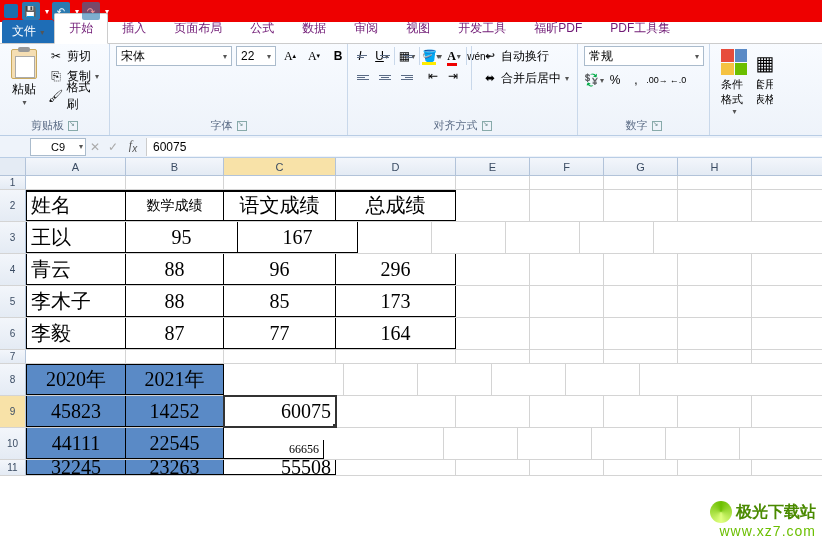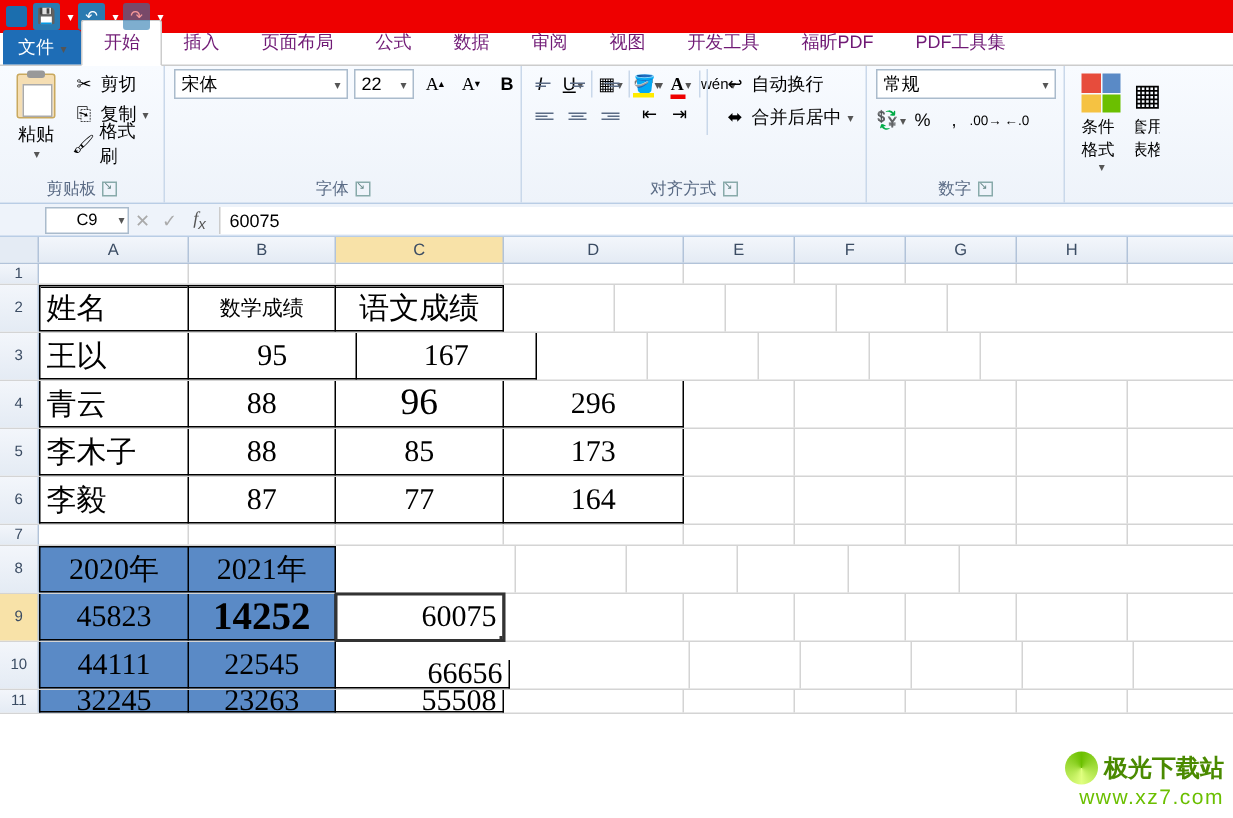--- a/index.html
+++ b/index.html
@@ -319,40 +319,41 @@
         <div class="cell" style="width: 74px;"></div>
         <div class="cell" style="width: 74px;"></div>
         <div class="cell" style="width: 74px;"></div>
         <div class="cell" style="width: 74px;"></div>
       </div>
       <div class="row" style="height: 32px;">
         <div class="rh">2</div>
         <div class="cell tbl-top-outer" style="width: 100px; font-size: 20px; font-family: SimSun; border-width: 1px; border-style: solid; border-color: rgb(0, 0, 0);">姓名</div>
         <div class="cell tbl-top-outer" style="width: 98px; font-size: 14px; font-family: SimSun; justify-content: center; border-right: 1px solid rgb(0, 0, 0); border-bottom: 1px solid rgb(0, 0, 0); border-top: 1px solid rgb(0, 0, 0);">数学成绩</div>
         <div class="cell tbl-top-outer" style="width: 112px; font-size: 20px; font-family: SimSun; justify-content: center; border-right: 1px solid rgb(0, 0, 0); border-bottom: 1px solid rgb(0, 0, 0); border-top: 1px solid rgb(0, 0, 0);">语文成绩</div>
+        <div class="cell tbl-top-outer" style="width: 120px; font-size: 20px; font-family: SimSun; justify-content: center; border-right: 1px solid rgb(0, 0, 0); border-bottom: 1px solid rgb(0, 0, 0); border-top: 1px solid rgb(0, 0, 0);">总成绩</div>
         <div class="cell" style="width: 74px;"></div>
         <div class="cell" style="width: 74px;"></div>
         <div class="cell" style="width: 74px;"></div>
         <div class="cell" style="width: 74px;"></div>
       </div>
       <div class="row" style="height: 32px;">
         <div class="rh">3</div>
         <div class="cell" style="width: 100px; font-size: 20px; font-family: SimSun; border-right: 1px solid rgb(0, 0, 0); border-bottom: 1px solid rgb(0, 0, 0); border-left: 1px solid rgb(0, 0, 0);">王以</div>
         <div class="cell" style="width: 112px; font-size: 20px; font-family: SimSun; justify-content: center; border-right: 1px solid rgb(0, 0, 0); border-bottom: 1px solid rgb(0, 0, 0);">95</div>
         <div class="cell" style="width: 120px; font-size: 20px; font-family: SimSun; justify-content: center; border-right: 1px solid rgb(0, 0, 0); border-bottom: 1px solid rgb(0, 0, 0);">167</div>
         <div class="cell" style="width: 74px;"></div>
         <div class="cell" style="width: 74px;"></div>
         <div class="cell" style="width: 74px;"></div>
         <div class="cell" style="width: 74px;"></div>
       </div>
       <div class="row" style="height: 32px;">
         <div class="rh">4</div>
         <div class="cell" style="width: 100px; font-size: 20px; font-family: SimSun; border-right: 1px solid rgb(0, 0, 0); border-bottom: 1px solid rgb(0, 0, 0); border-left: 1px solid rgb(0, 0, 0);">青云</div>
         <div class="cell" style="width: 98px; font-size: 20px; font-family: SimSun; justify-content: center; border-right: 1px solid rgb(0, 0, 0); border-bottom: 1px solid rgb(0, 0, 0);">88</div>
-        <div class="cell" style="width: 112px; font-size: 25px; font-family: SimSun; justify-content: center; border-right: 1px solid rgb(0, 0, 0); border-bottom: 1px solid rgb(0, 0, 0);">96</div>
+        <div class="cell" style="width: 112px; font-size: 20px; font-family: SimSun; justify-content: center; border-right: 1px solid rgb(0, 0, 0); border-bottom: 1px solid rgb(0, 0, 0);">96</div>
         <div class="cell" style="width: 120px; font-size: 20px; font-family: SimSun; justify-content: center; border-right: 1px solid rgb(0, 0, 0); border-bottom: 1px solid rgb(0, 0, 0);">296</div>
         <div class="cell" style="width: 74px;"></div>
         <div class="cell" style="width: 74px;"></div>
         <div class="cell" style="width: 74px;"></div>
         <div class="cell" style="width: 74px;"></div>
       </div>
       <div class="row" style="height: 32px;">
         <div class="rh">5</div>
         <div class="cell" style="width: 100px; font-size: 20px; font-family: SimSun; border-right: 1px solid rgb(0, 0, 0); border-bottom: 1px solid rgb(0, 0, 0); border-left: 1px solid rgb(0, 0, 0);">李木子</div>
         <div class="cell" style="width: 98px; font-size: 20px; font-family: SimSun; justify-content: center; border-right: 1px solid rgb(0, 0, 0); border-bottom: 1px solid rgb(0, 0, 0);">88</div>
@@ -391,33 +392,33 @@
         <div class="cell blue-fill" style="width: 98px; font-size: 20px; font-family: SimSun; justify-content: center; border-right: 1px solid rgb(0, 0, 0); border-bottom: 1px solid rgb(0, 0, 0); border-top: 1px solid rgb(0, 0, 0);">2021年</div>
         <div class="cell" style="width: 120px;"></div>
         <div class="cell" style="width: 74px;"></div>
         <div class="cell" style="width: 74px;"></div>
         <div class="cell" style="width: 74px;"></div>
         <div class="cell" style="width: 74px;"></div>
       </div>
       <div class="row" style="height: 32px;">
         <div class="rh active">9</div>
         <div class="cell blue-fill" style="width: 100px; font-size: 20px; font-family: SimSun; justify-content: center; border-right: 1px solid rgb(0, 0, 0); border-bottom: 1px solid rgb(0, 0, 0); border-left: 1px solid rgb(0, 0, 0);">45823</div>
-        <div class="cell blue-fill" style="width: 98px; font-size: 26px; font-family: SimSun; justify-content: center; border-right: 1px solid rgb(0, 0, 0); border-bottom: 1px solid rgb(0, 0, 0); font-weight: bold;">14252</div>
+        <div class="cell blue-fill" style="width: 98px; font-size: 20px; font-family: SimSun; justify-content: center; border-right: 1px solid rgb(0, 0, 0); border-bottom: 1px solid rgb(0, 0, 0);">14252</div>
         <div class="cell sel-cell" style="width: 112px; font-size: 20px; font-family: SimSun; justify-content: flex-end; border-right: 1px solid rgb(0, 0, 0); border-bottom: 1px solid rgb(0, 0, 0); background: rgb(255, 255, 255); position: relative;">60075<div class="sel-handle"></div></div>
         <div class="cell" style="width: 120px;"></div>
         <div class="cell" style="width: 74px;"></div>
         <div class="cell" style="width: 74px;"></div>
         <div class="cell" style="width: 74px;"></div>
         <div class="cell" style="width: 74px;"></div>
       </div>
       <div class="row" style="height: 32px;">
         <div class="rh">10</div>
         <div class="cell blue-fill" style="width: 100px; font-size: 20px; font-family: SimSun; justify-content: center; border-right: 1px solid rgb(0, 0, 0); border-bottom: 1px solid rgb(0, 0, 0); border-left: 1px solid rgb(0, 0, 0);">44111</div>
         <div class="cell blue-fill" style="width: 98px; font-size: 20px; font-family: SimSun; justify-content: center; border-right: 1px solid rgb(0, 0, 0); border-bottom: 1px solid rgb(0, 0, 0);">22545</div>
-        <div class="cell" style="width: 116px; font-size: 20px; font-family: SimSun; justify-content: flex-end; border-right: 1px solid rgb(0, 0, 0); border-bottom: 1px solid rgb(0, 0, 0); margin-top: 12px;">66656</div>
+        <div class="cell" style="width: 100px; font-size: 12px; font-family: SimSun; justify-content: flex-end; border-right: 1px solid rgb(0, 0, 0); border-bottom: 1px solid rgb(0, 0, 0); margin-top: 12px;">66656</div>
         <div class="cell" style="width: 120px;"></div>
         <div class="cell" style="width: 74px;"></div>
         <div class="cell" style="width: 74px;"></div>
         <div class="cell" style="width: 74px;"></div>
         <div class="cell" style="width: 74px;"></div>
       </div>
       <div class="row" style="height: 16px;">
         <div class="rh">11</div>
         <div class="cell blue-fill" style="width: 100px; font-size: 20px; font-family: SimSun; justify-content: center; border-right: 1px solid rgb(0, 0, 0); border-bottom: 1px solid rgb(0, 0, 0); border-left: 1px solid rgb(0, 0, 0);">32245</div>
         <div class="cell blue-fill" style="width: 98px; font-size: 20px; font-family: SimSun; justify-content: center; border-right: 1px solid rgb(0, 0, 0); border-bottom: 1px solid rgb(0, 0, 0);">23263</div>

